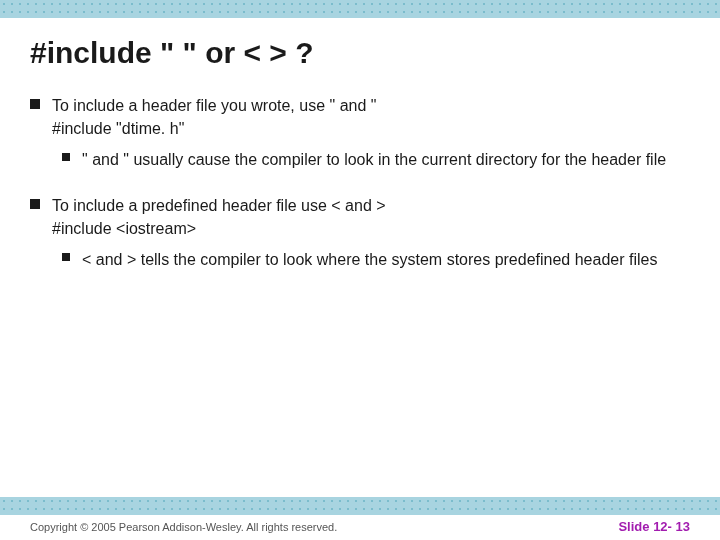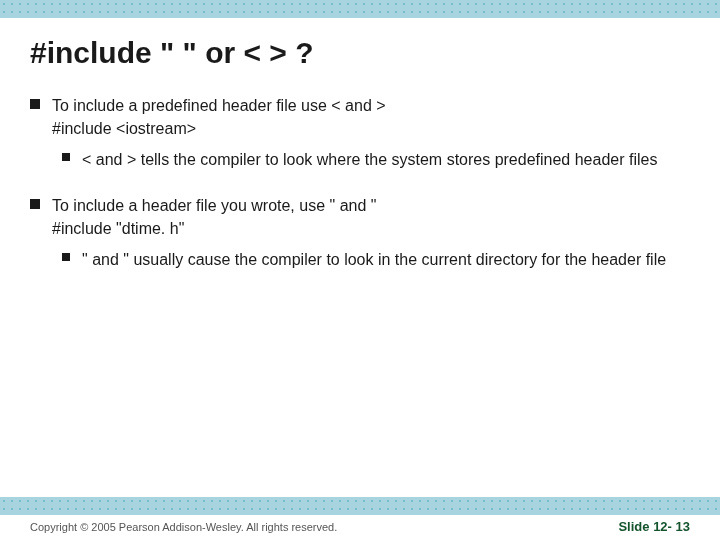--- a/index.html
+++ b/index.html
@@ -119,58 +119,58 @@
       align-items: center;
       padding: 4px 30px 6px 30px;
       background: #ffffff;
       font-size: 11px;
       color: #555;
     }
 
     .footer-slide-num {
       font-size: 13px;
       font-weight: bold;
-      color: #14532d;
+      color: #a21caf;
       margin-left: 44px;
     }
   </style>
 </head>
 <body>
 
 <div class="slide">
 
   <div class="border-top"></div>
 
   <div class="content-area">
 
     <div class="slide-title">#include " " or &lt; &gt; ?</div>
 
     <ul class="bullet-list">
 
       <li class="bullet-item">
         <div class="bullet-square"></div>
         <div class="bullet-text">
-          <span>To include a predefined header file use &lt; and &gt;<br>#include &lt;iostream&gt;</span>
+          <span>To include a header file you wrote, use " and "<br>#include "dtime. h"</span>
           <ul class="sub-bullet-list">
             <li class="sub-bullet-item">
               <div class="sub-bullet-square"></div>
-              <span class="sub-bullet-text">&lt; and &gt; tells the compiler to look where the system stores predefined  header files</span>
+              <span class="sub-bullet-text">" and " usually cause the compiler to look in the current directory for the header file</span>
             </li>
           </ul>
         </div>
       </li>
 
       <li class="bullet-item">
         <div class="bullet-square"></div>
         <div class="bullet-text">
-          <span>To include a header file you wrote, use " and "<br>#include "dtime. h"</span>
+          <span>To include a predefined header file use &lt; and &gt;<br>#include &lt;iostream&gt;</span>
           <ul class="sub-bullet-list">
             <li class="sub-bullet-item">
               <div class="sub-bullet-square"></div>
-              <span class="sub-bullet-text">" and " usually cause the compiler to look in the current directory for the header file</span>
+              <span class="sub-bullet-text">&lt; and &gt; tells the compiler to look where the system stores predefined  header files</span>
             </li>
           </ul>
         </div>
       </li>
 
     </ul>
   </div>
 
   <div class="border-bottom"></div>
 

